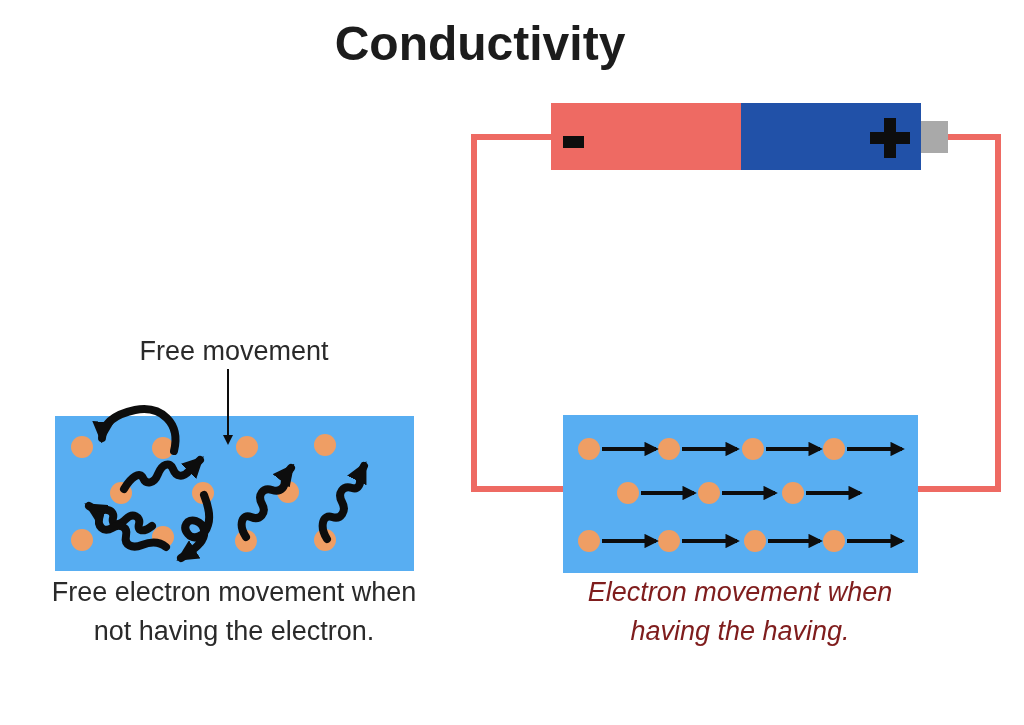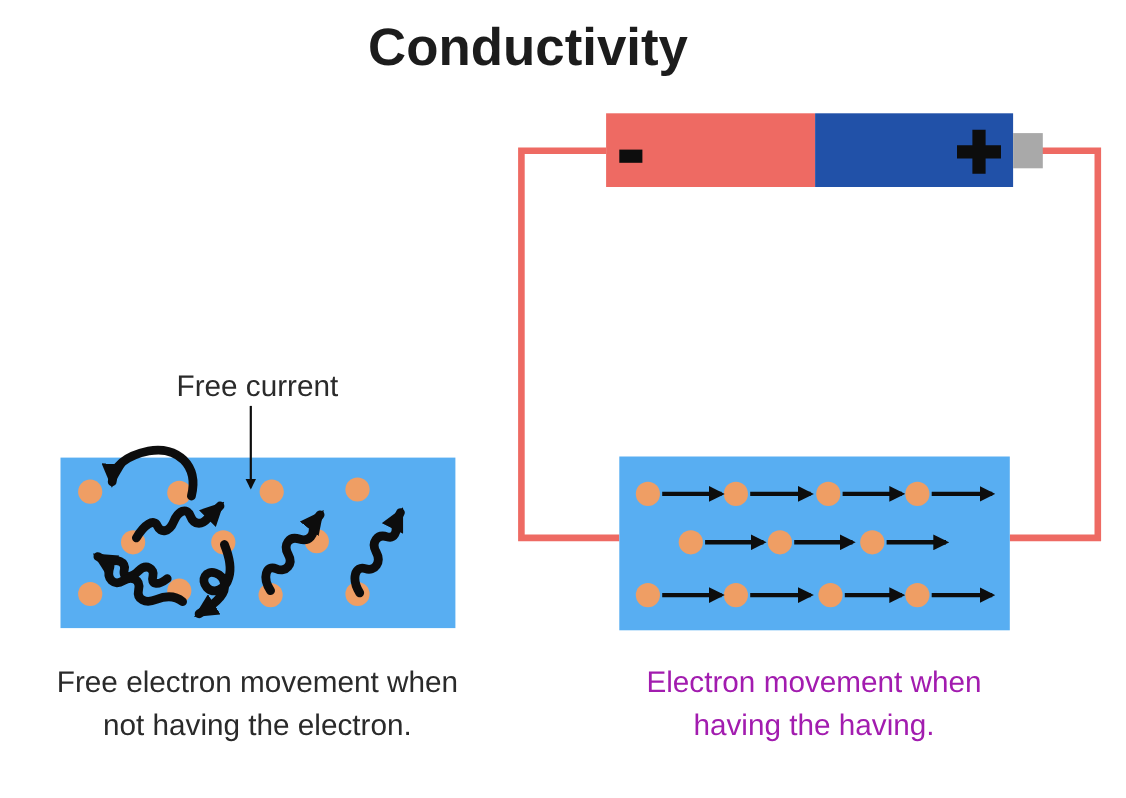--- a/index.html
+++ b/index.html
@@ -23,21 +23,21 @@
   }
   .free-label{
     position:absolute;
     top:336px;left:84px;width:300px;
     text-align:center;
     font-size:27px;
     color:#2a2a2a;
   }
   .caption{
     position:absolute;
-    top:601px;
+    top:573px;
     width:460px;
     text-align:center;
     font-size:27px;
     line-height:39px;
     color:#2a2a2a;
   }
   .caption.left{left:4px;}
   .caption.right{left:510px;}
   #diagram-svg{
     position:absolute;
@@ -121,25 +121,25 @@
         <path d="M 100 515 C 96 527 104 533 112 528 C 120 523 128 527 126 536 C 124 545 132 549 142 545 C 152 541 160 542 166 547" fill="none" stroke="#0d0d0d" stroke-width="8" stroke-linecap="round" stroke-linejoin="round"></path>
         <path d="M 204 495 C 208 505 211 516 208 525 C 205 536 194 541 188 534 C 182 527 187 518 196 521 C 205 524 207 535 200 543 C 196 548 189 553 181 558" fill="none" stroke="#0d0d0d" stroke-width="8" stroke-linecap="round" stroke-linejoin="round" marker-end="url(#mh-squiggle)"></path>
         <path d="M 246 537 C 238 525 242 513 251 517 C 260 521 267 513 262 504 C 257 495 263 487 272 490 C 281 493 287 486 284 477 L 291 468" fill="none" stroke="#0d0d0d" stroke-width="8" stroke-linecap="round" stroke-linejoin="round" marker-end="url(#mh-squiggle)"></path>
         <path d="M 327 539 C 319 526 323 514 332 517 C 341 520 347 511 342 502 C 337 493 343 485 352 488 C 358 490 362 484 359 476 L 364 466" fill="none" stroke="#0d0d0d" stroke-width="8" stroke-linecap="round" stroke-linejoin="round" marker-end="url(#mh-squiggle)"></path>
         <line x1="228" y1="369" x2="228" y2="443" stroke="#0d0d0d" stroke-width="2" marker-end="url(#mh-small)"></line>
       </g>
   </svg>
 
   <h1 class="title" style="color: rgb(28, 28, 28);">Conductivity</h1>
 
-  <div class="free-label" style="color: rgb(42, 42, 42);">Free current</div>
+  <div class="free-label" style="color: rgb(42, 42, 42);">Free movement</div>
 
   <div class="caption left" style="color: rgb(42, 42, 42);">
     <div>Free electron movement when</div>
     <div>not having the electron.</div>
   </div>
 
-  <div class="caption right" style="color: #a21caf;">
+  <div class="caption right" style="color: #7f1d1d; font-style: italic;">
     <div>Electron movement when</div>
     <div>having the having.</div>
   </div>
 
 </div>
 
 </body></html>

